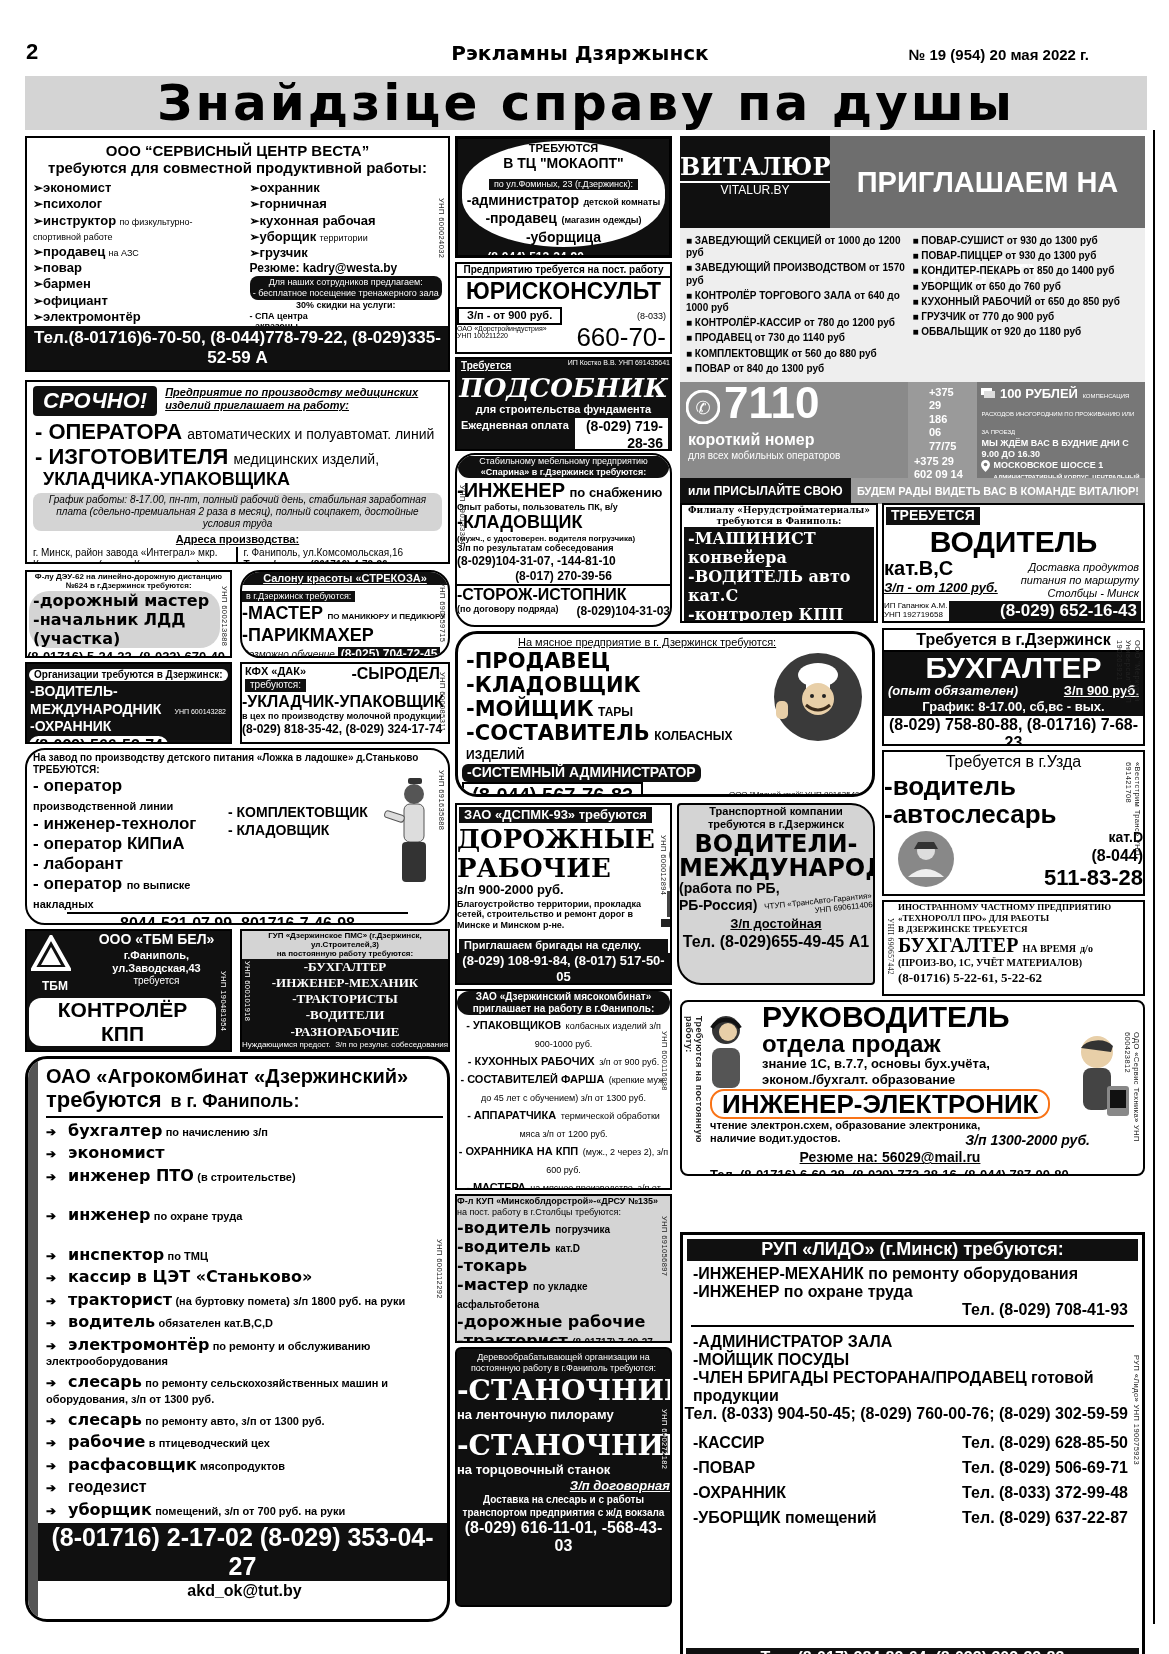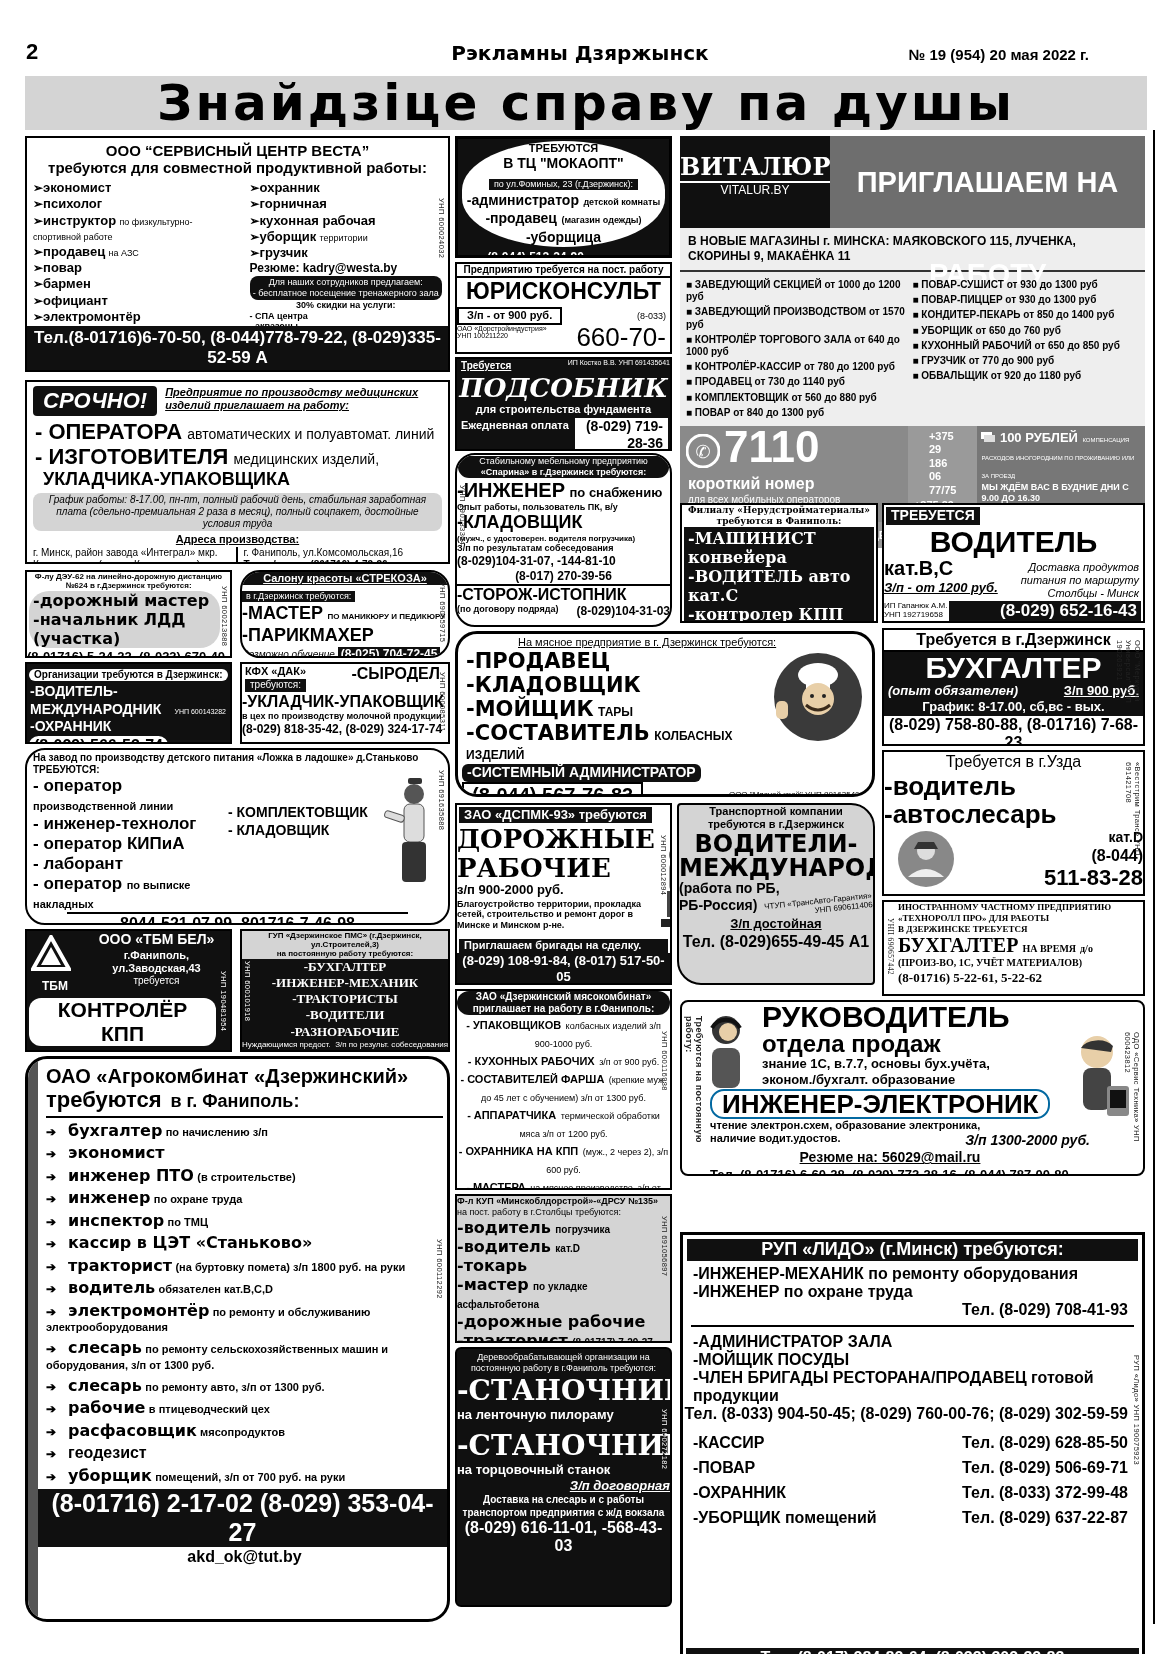--- a/index.html
+++ b/index.html
@@ -241,21 +241,21 @@
   <div class="ad rk22" style="left:25px;top:1056px;width:425px;height:566px;border-width:3px;">
     <div style="border-left:10px solid #555;height:100%;padding:6px 4px 0 8px;box-sizing:border-box;">
       <div class="b t20">ОАО «Агрокомбинат «Дзержинский»</div>
       <div><span class="b t22">требуются</span>&nbsp;&nbsp;<span class="b t18">в г. Фаниполь:</span></div>
       <div class="sep" style="margin:3px 0;"></div>
       <div>
 
       <div class="t12" style="margin:3px 0;"><span class="arrow">➔</span><span class="b t16" style="font-family:'DejaVu Sans',sans-serif;">бухгалтер</span> <span class="b t11">по начислению з/п</span></div>
           <div class="t12" style="margin:3px 0;"><span class="arrow">➔</span><span class="b t16" style="font-family:'DejaVu Sans',sans-serif;">экономист</span> <span class="b t11"></span></div>
           <div class="t12" style="margin:3px 0;"><span class="arrow">➔</span><span class="b t16" style="font-family:'DejaVu Sans',sans-serif;">инженер ПТО</span> <span class="b t11">(в строительстве)</span></div>
-          <div class="t12" style="margin:3px 0;"><span class="arrow">➔</span><span class="b t16" style="font-family:'DejaVu Sans',sans-serif;">инженер</span> <span class="b t11">по охране труда</span></div>
+          <div class="t12" style="margin:20px 0;"><span class="arrow">➔</span><span class="b t16" style="font-family:'DejaVu Sans',sans-serif;">инженер</span> <span class="b t11">по охране труда</span></div>
           <div class="t12" style="margin:3px 0;"><span class="arrow">➔</span><span class="b t16" style="font-family:'DejaVu Sans',sans-serif;">инспектор</span> <span class="b t11">по ТМЦ</span></div>
           <div class="t12" style="margin:3px 0;"><span class="arrow">➔</span><span class="b t16" style="font-family:'DejaVu Sans',sans-serif;">кассир в ЦЭТ «Станьково»</span> <span class="b t11"></span></div>
           <div class="t12" style="margin:3px 0;"><span class="arrow">➔</span><span class="b t16" style="font-family:'DejaVu Sans',sans-serif;">тракторист</span> <span class="b t11">(на буртовку помета) з/п 1800 руб. на руки</span></div>
           <div class="t12" style="margin:3px 0;"><span class="arrow">➔</span><span class="b t16" style="font-family:'DejaVu Sans',sans-serif;">водитель</span> <span class="b t11">обязателен кат.В,С,D</span></div>
           <div class="t12" style="margin:3px 0;"><span class="arrow">➔</span><span class="b t16" style="font-family:'DejaVu Sans',sans-serif;">электромонтёр</span> <span class="b t11">по ремонту и обслуживанию электрооборудования</span></div>
           <div class="t12" style="margin:3px 0;"><span class="arrow">➔</span><span class="b t16" style="font-family:'DejaVu Sans',sans-serif;">слесарь</span> <span class="b t11">по ремонту сельскохозяйственных машин и оборудования, з/п от 1300 руб.</span></div>
           <div class="t12" style="margin:3px 0;"><span class="arrow">➔</span><span class="b t16" style="font-family:'DejaVu Sans',sans-serif;">слесарь</span> <span class="b t11">по ремонту авто, з/п от 1300 руб.</span></div>
           <div class="t12" style="margin:3px 0;"><span class="arrow">➔</span><span class="b t16" style="font-family:'DejaVu Sans',sans-serif;">рабочие</span> <span class="b t11">в птицеводческий цех</span></div>
           <div class="t12" style="margin:3px 0;"><span class="arrow">➔</span><span class="b t16" style="font-family:'DejaVu Sans',sans-serif;">расфасовщик</span> <span class="b t11">мясопродуктов</span></div>
           <div class="t12" style="margin:3px 0;"><span class="arrow">➔</span><span class="b t16" style="font-family:Liberation Sans, sans-serif;">геодезист</span> <span class="b t11"></span></div>
@@ -446,21 +446,20 @@
   </div>
 
   <div class="abs" style="left:680px;top:136px;width:465px;height:364px;background:#eee;">
     <div class="row" style="height:92px;">
       <div class="inv c" style="width:150px;">
         <div class="b" style="font-size:24px;margin-top:16px;font-family:'DejaVu Serif',serif;border-bottom:2px solid #fff;display:inline-block;">ВИТАЛЮР</div>
         <div class="t12">VITALUR.BY</div>
       </div>
       <div class="grow c b" style="background:#6e6e6e;color:#fff;font-size:29px;line-height:92px;">ПРИГЛАШАЕМ НА РАБОТУ</div>
     </div>
-    <div class="b t12" style="padding:6px 8px;border-bottom:2px solid #333;">В НОВЫЕ МАГАЗИНЫ г. МИНСКА: МАЯКОВСКОГО 115, ЛУЧЕНКА, СКОРИНЫ 9, МАКАЁНКА 11</div>
     <div class="row" style="padding:4px 6px;">
       <div class="grow">
 
       <div class="t10" style="margin:3px 0;"><span>■</span> <span class="b">ЗАВЕДУЮЩИЙ СЕКЦИЕЙ от 1000 до 1200 руб</span></div>
           <div class="t10" style="margin:3px 0;"><span>■</span> <span class="b">ЗАВЕДУЮЩИЙ ПРОИЗВОДСТВОМ от 1570 руб</span></div>
           <div class="t10" style="margin:3px 0;"><span>■</span> <span class="b">КОНТРОЛЁР ТОРГОВОГО ЗАЛА от 640 до 1000 руб</span></div>
           <div class="t10" style="margin:3px 0;"><span>■</span> <span class="b">КОНТРОЛЁР-КАССИР от 780 до 1200 руб</span></div>
           <div class="t10" style="margin:3px 0;"><span>■</span> <span class="b">ПРОДАВЕЦ от 730 до 1140 руб</span></div>
           <div class="t10" style="margin:3px 0;"><span>■</span> <span class="b">КОМПЛЕКТОВЩИК от 560 до 880 руб</span></div>
           <div class="t10" style="margin:3px 0;"><span>■</span> <span class="b">ПОВАР от 840 до 1300 руб</span></div>
@@ -614,21 +613,21 @@
           <rect x="47" y="64" width="16" height="18" fill="#111"></rect>
         </svg>
     </div>
     <div style="padding-left:80px;">
       <div class="b" style="font-size:30px;line-height:1;">РУКОВОДИТЕЛЬ</div>
       <div class="b" style="font-size:24px;line-height:1;">отдела продаж</div>
       <div class="b t13">знание 1С, в.7.7, основы бух.учёта,</div>
       <div class="b t13">эконом./бухгалт. образование</div>
     </div>
     <div style="padding-left:28px;">
-      <div class="b" style="font-size:26px;line-height:1;border:2px solid #0369a1;border-radius:14px;display:inline-block;padding:0 10px;">ИНЖЕНЕР-ЭЛЕКТРОНИК</div>
+      <div class="b" style="font-size:26px;line-height:1;border:2px solid #f97316;border-radius:14px;display:inline-block;padding:0 10px;">ИНЖЕНЕР-ЭЛЕКТРОНИК</div>
       <div class="row" style="width:380px;">
           <span class="b t11">чтение электрон.схем, образование электроника,</span>
         </div>
       <div class="row" style="width:380px;">
           <span class="b t11">наличие водит.удостов.</span>
           <span class="grow r b i t14">З/п 1300-2000 руб.</span>
         </div>
       <div class="b t14 c u" style="width:360px;">Резюме на: 56029@mail.ru</div>
       <div class="b t13">Тел. (8-01716) 6-60-28, (8-029) 772-38-16, (8-044) 787-00-80</div>
     </div>

